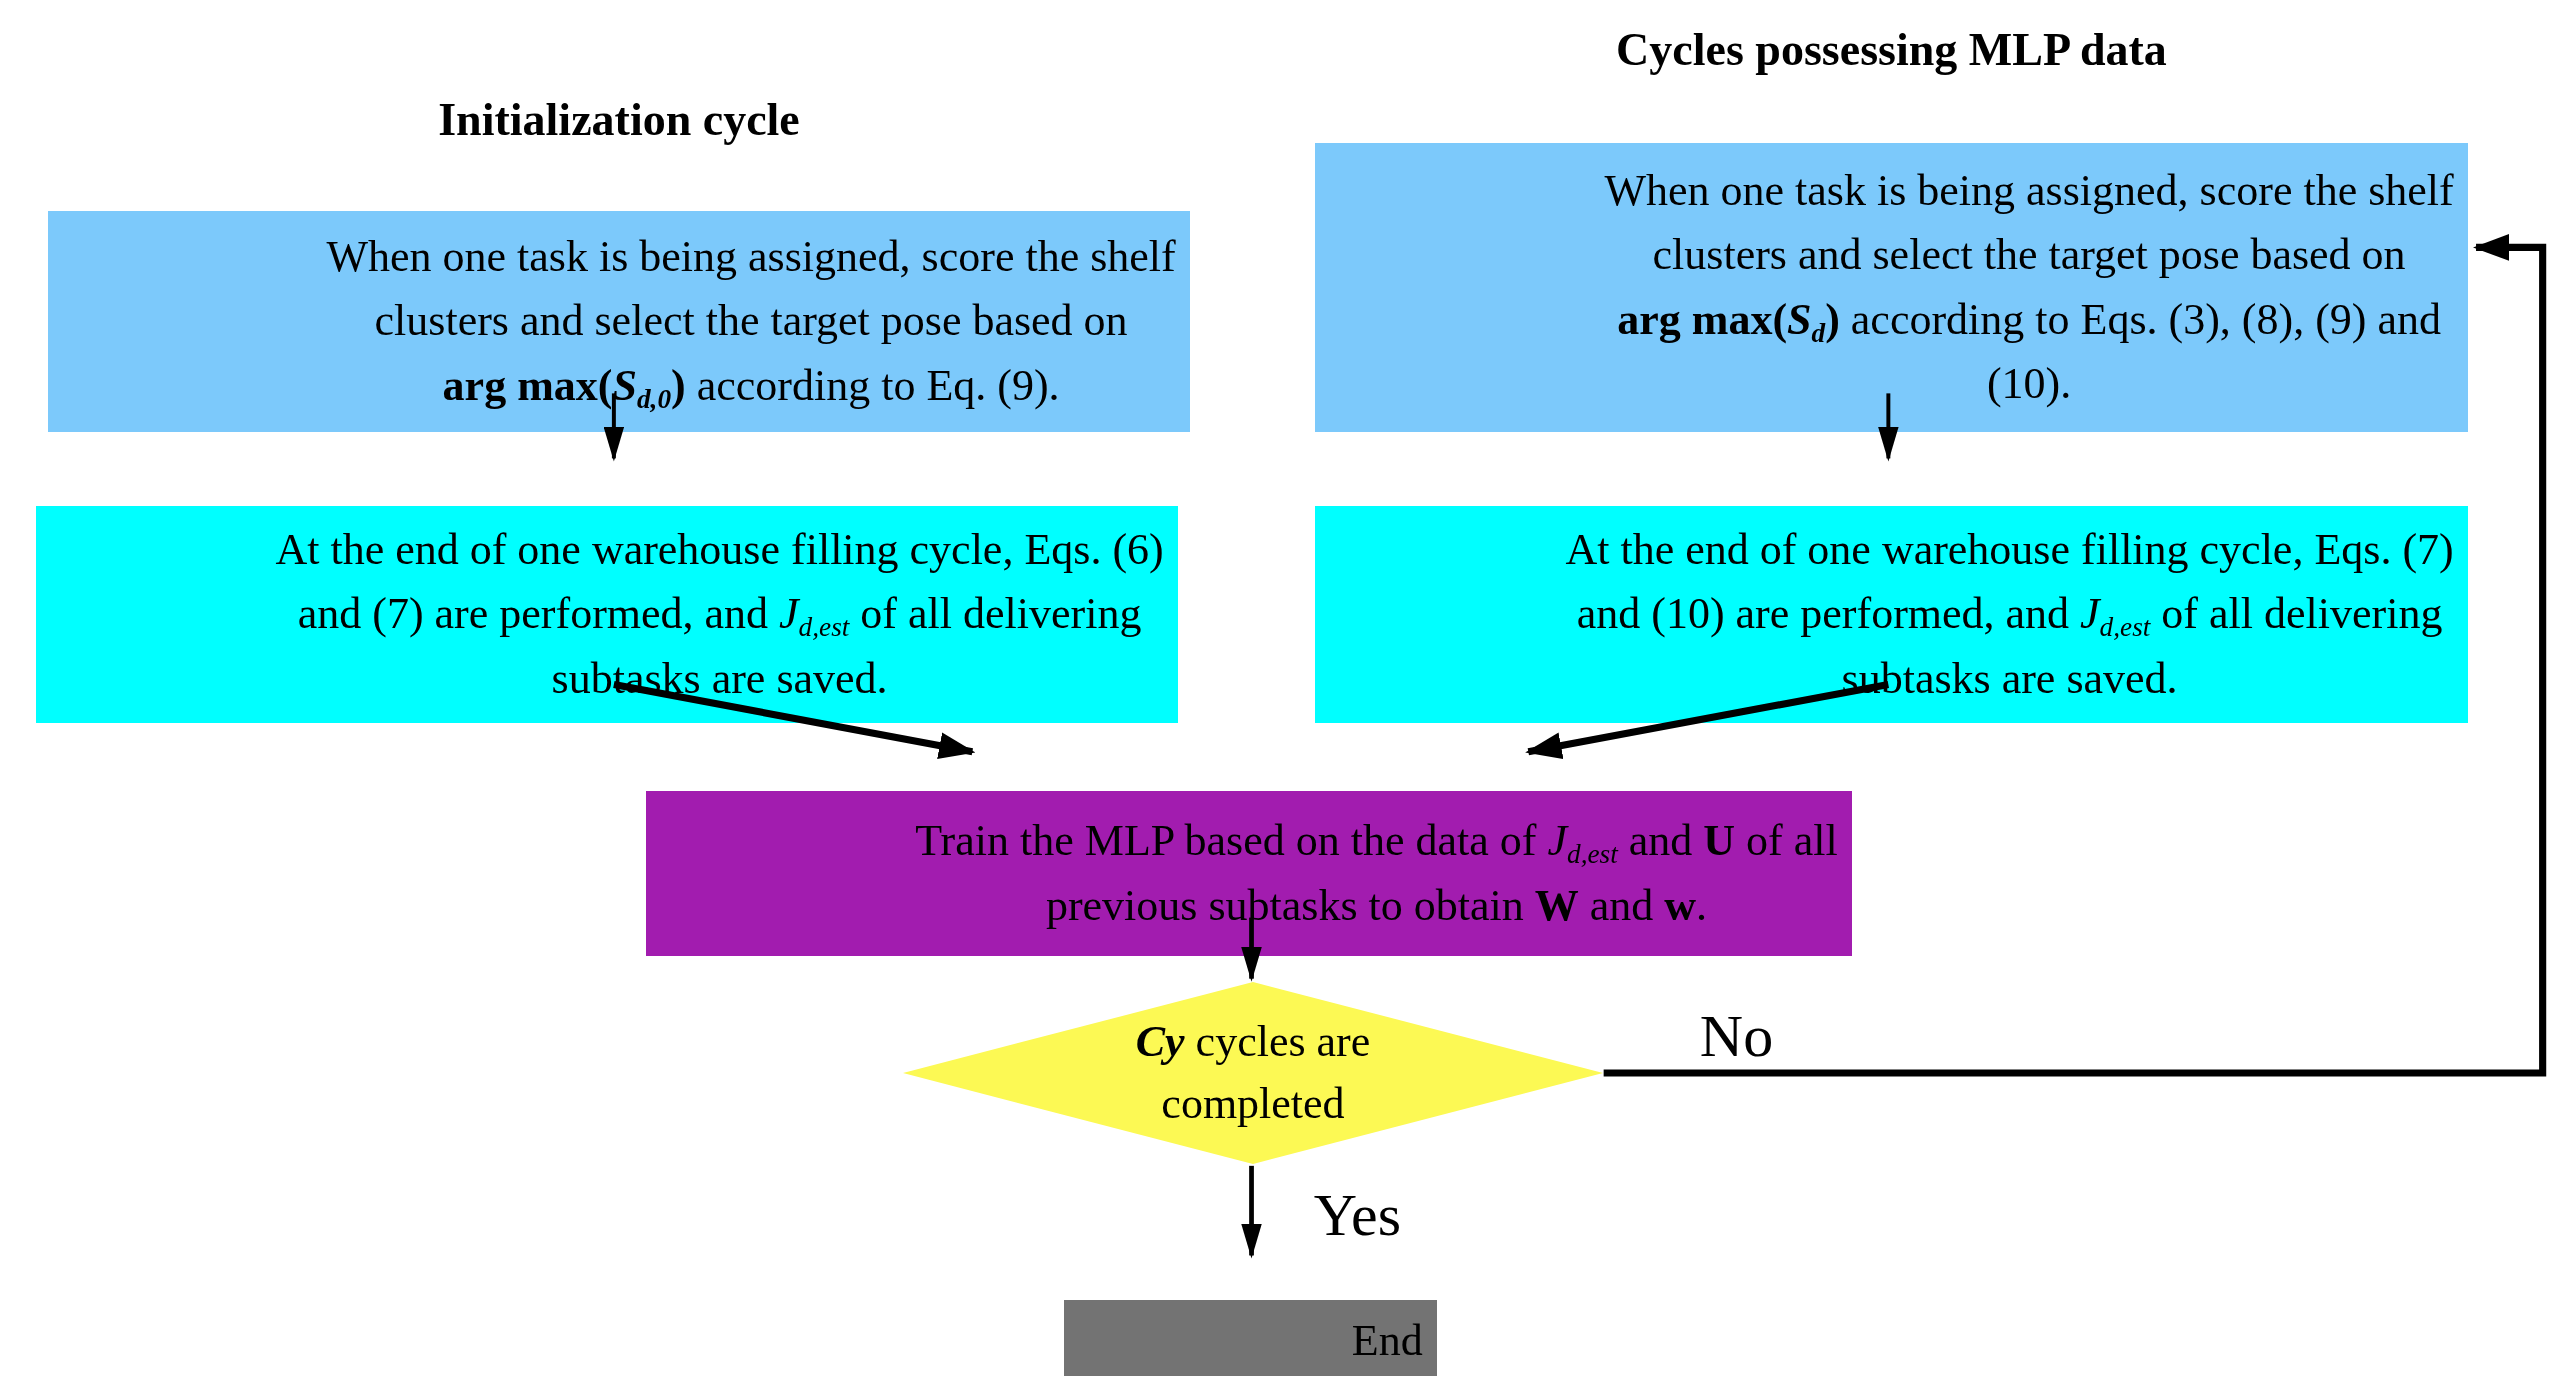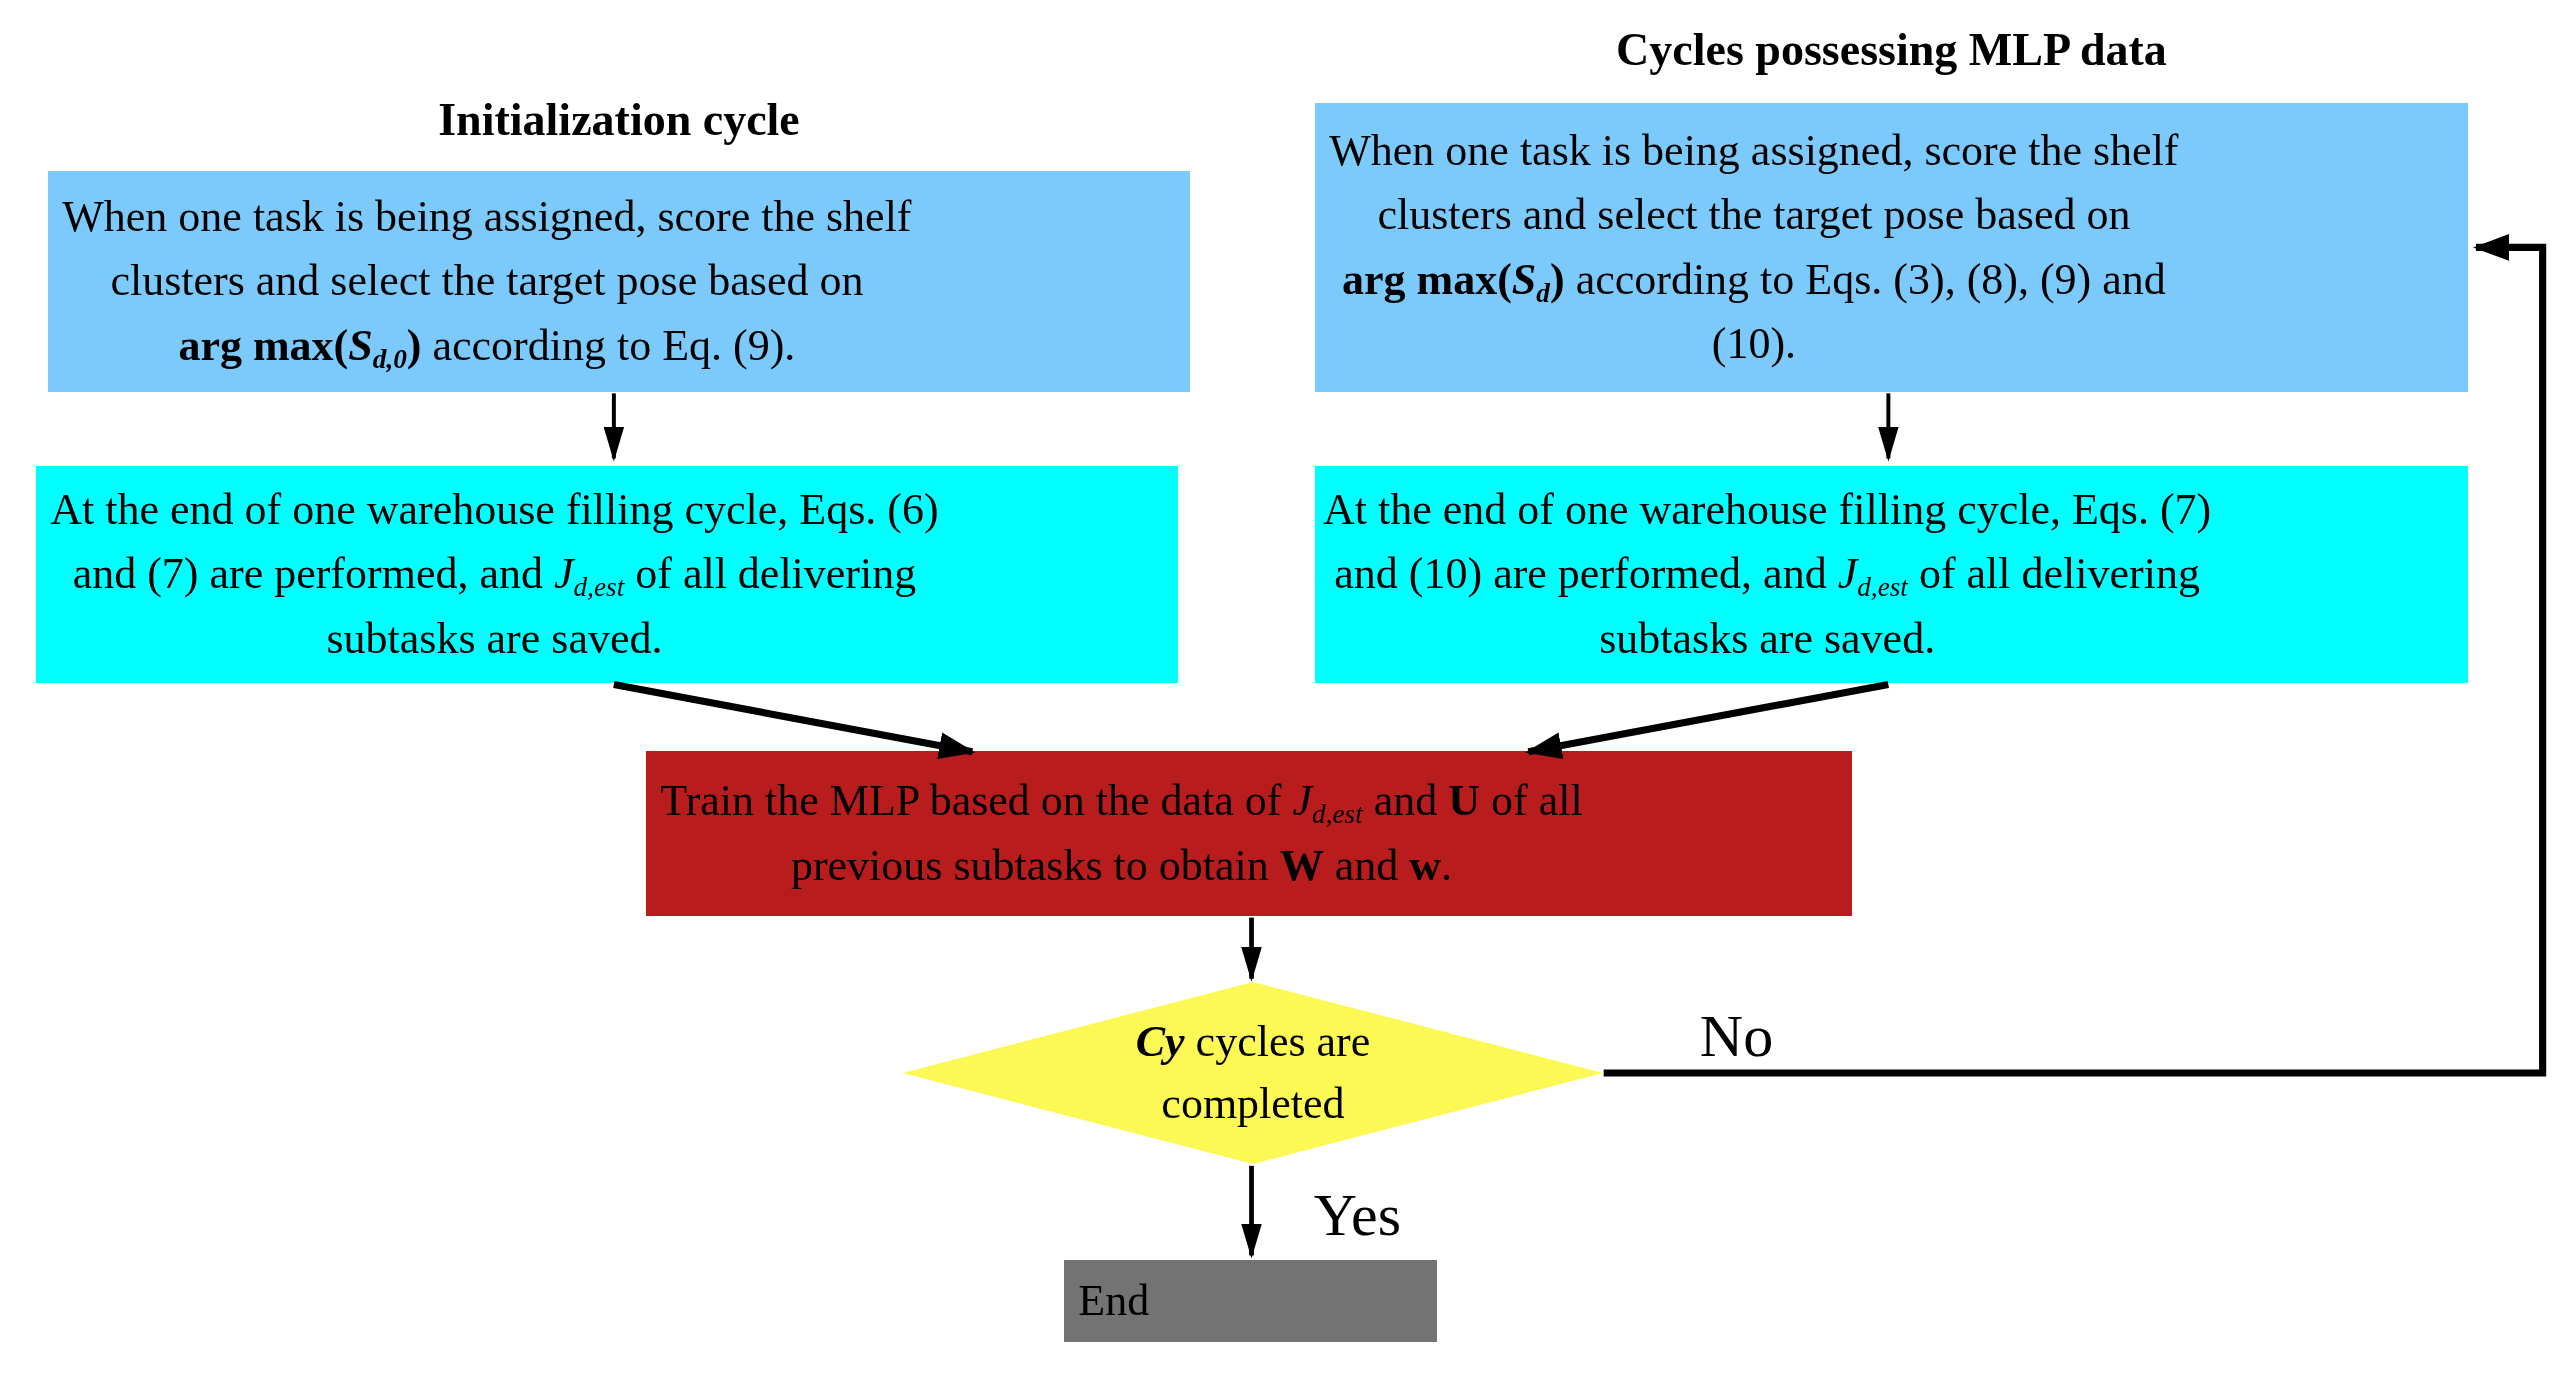--- a/index.html
+++ b/index.html
@@ -15,26 +15,27 @@
     position:absolute;
     text-align:center;
     font-weight:bold;
     font-size:46px;
     line-height:1.2;
   }
   .hdr-left{left:48px;width:1142px;top:92px;}
   .hdr-right{left:1315px;width:1153px;top:22px;}
   .node{
     position:absolute;
-    display:flex;align-items:center;justify-content:flex-start;
+    display:flex;align-items:center;justify-content:flex-end;
     text-align:center;
     font-size:44px;
     line-height:1.46;
     padding:0 14.3px;
     box-sizing:border-box;
+    margin-top:40px;
   }
   .node-left-blue {left:48px;  top:171px; width:1142px;height:221px;}
   .node-right-blue{left:1315px;top:103px; width:1153px;height:289px;}
   .node-left-cyan {left:36px;  top:466px; width:1142px;height:217px;}
   .node-right-cyan{left:1315px;top:466px; width:1153px;height:217px;}
   .node-green     {left:646px; top:751px; width:1206px;height:165px;}
   .node-end       {left:1064px;top:1260px;width:373px; height:82px;}
   .diamond{
     position:absolute;
     left:903px;top:982px;width:700px;height:182px;
@@ -68,21 +69,21 @@
     </div>
   <div class="node node-right-blue" style="background-color: rgb(124, 201, 251);">
       <span><span>When one task is being assigned, score the shelf</span><br><span>clusters and select the target pose based on</span><br><span class="b">arg max(</span><span class="b i">S</span><sub class="b i">d</sub><span class="b">)</span><span> according to Eqs. (3), (8), (9) and</span><br><span>(10).</span></span>
     </div>
   <div class="node node-left-cyan" style="background-color: rgb(0, 255, 255);">
       <span><span>At the end of one warehouse filling cycle, Eqs. (6)</span><br><span>and (7) are performed, and </span><span class="i">J</span><sub class="i">d,est</sub><span> of all delivering</span><br><span>subtasks are saved.</span></span>
     </div>
   <div class="node node-right-cyan" style="background-color: rgb(0, 255, 255); padding-left: 8px;">
       <span><span>At the end of one warehouse filling cycle, Eqs. (7)</span><br><span>and (10) are performed, and </span><span class="i">J</span><sub class="i">d,est</sub><span> of all delivering</span><br><span>subtasks are saved.</span></span>
     </div>
-  <div class="node node-green" style="background-color: #b91c1c;">
+  <div class="node node-green" style="background-color: #a21caf;">
       <span><span>Train the MLP based on the data of </span><span class="i">J</span><sub class="i">d,est</sub><span> and </span><span class="b">U</span><span> of all</span><br><span>previous subtasks to obtain </span><span class="b">W</span><span> and </span><span class="b">w</span><span>.</span></span>
     </div>
 
   <div class="diamond" style="background-color: rgb(252, 249, 84);">
       <span><span class="b i">Cy</span><span> cycles are</span><br><span>completed</span></span>
     </div>
 
   <div class="node node-end" style="background-color: #737373;">
       <span><span>End</span></span>
     </div>

